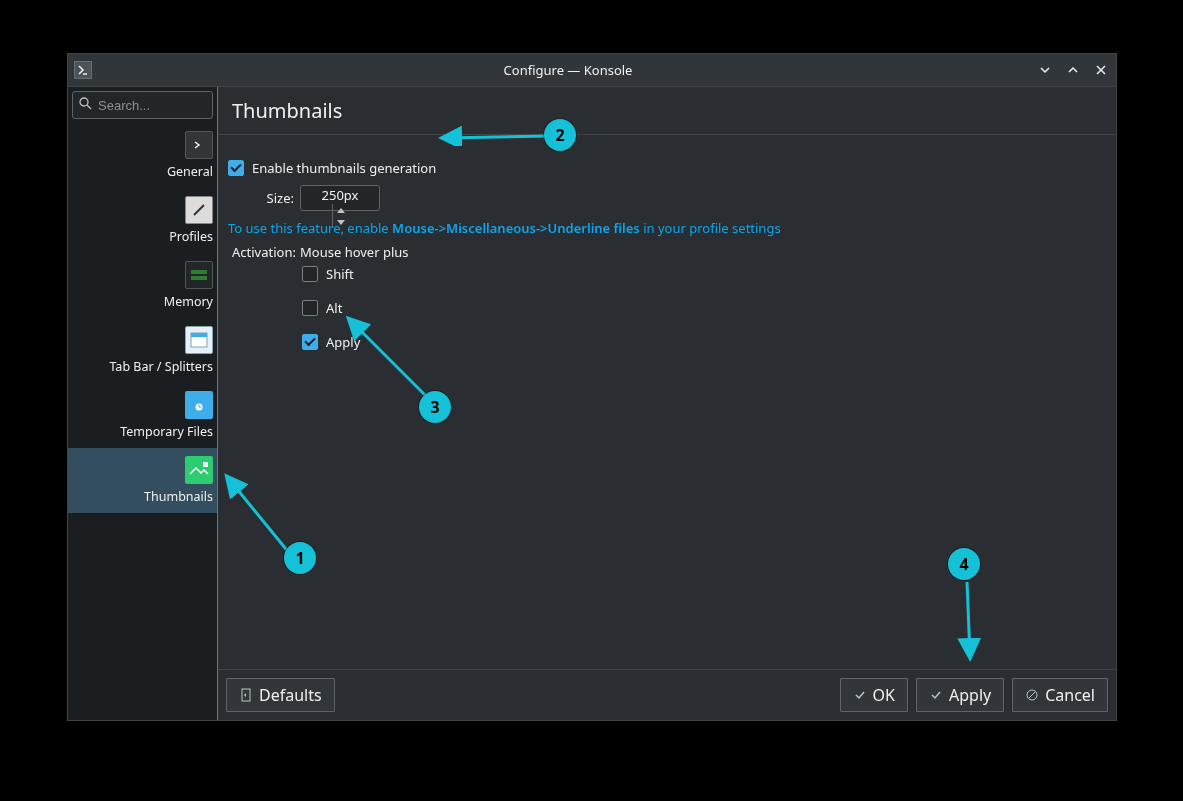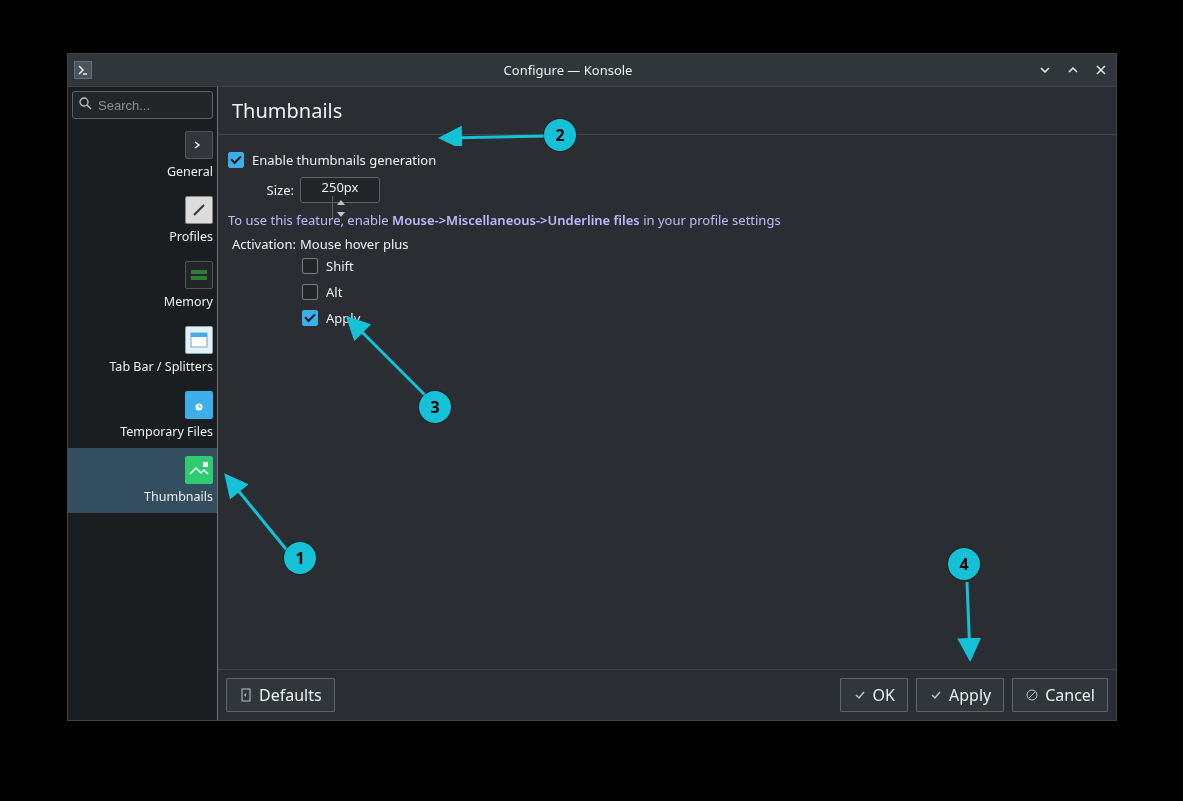--- a/index.html
+++ b/index.html
@@ -113,21 +113,21 @@
   }
   .page-title {
     font-size: 20px;
     padding: 10px 14px 10px;
     color: #eff0f1;
   }
   .content {
     flex: 1;
     border-top: 1px solid #3f4447;
     border-bottom: 1px solid #3f4447;
-    padding: 16px 10px;
+    padding: 24px 10px;
   }
   .row {
     display: flex;
     align-items: center;
     gap: 8px;
     margin-bottom: 8px;
   }
   .checkbox {
     width: 16px; height: 16px;
     border: 1px solid #7a7f83;
@@ -167,23 +167,23 @@
   .spinbox-val { flex:1; padding: 0 8px; }
   .spinbox-btns {
     display: flex; flex-direction: column;
     border-left: 1px solid #5f6366;
     width: 16px;
   }
   .spinbox-btn {
     height: 12px; display:flex; align-items:center; justify-content:center;
     font-size: 8px; cursor:pointer; color:#bfc3c6;
   }
-  .help-text { margin: 8px 0 6px 0; color: #c4b5fd; }
+  .help-text { margin: 8px 0 6px 0; color: #0ea5e9; }
   .help-text b { font-weight: 600; }
-  .modifier-list { margin-left: 74px; display:flex; flex-direction:column; margin-top:4px; }
+  .modifier-list { margin-left: 74px; display:flex; flex-direction:column; gap:8px; margin-top:4px; }
   .footer {
     display: flex;
     align-items: center;
     padding: 8px 8px;
     gap: 8px;
   }
   .footer-spacer { flex:1; }
   .btn {
     display: flex; align-items: center; gap: 6px;
     background: #31363b;

